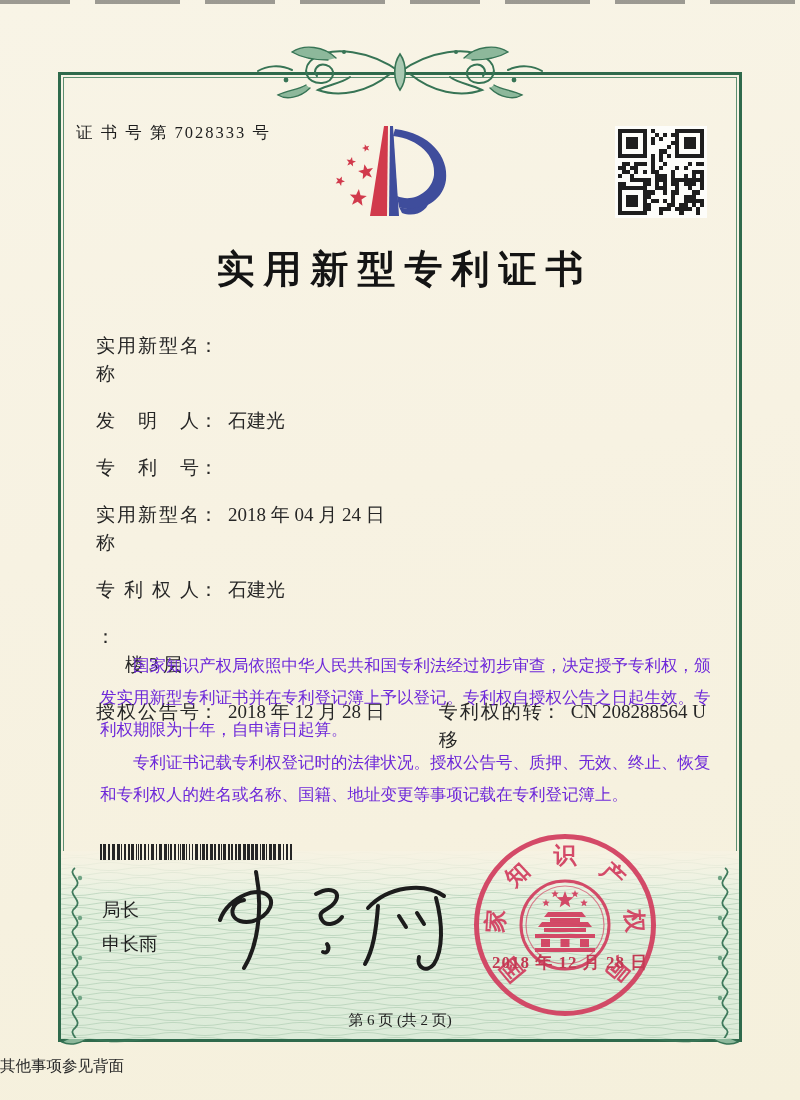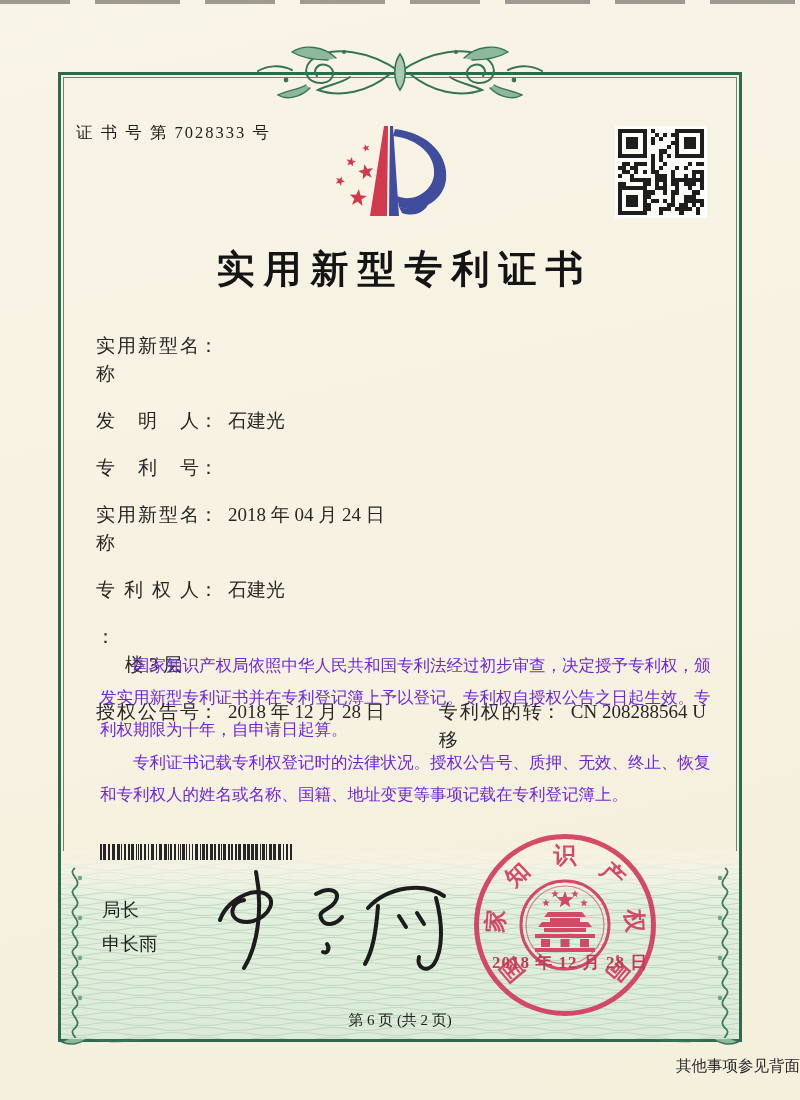--- a/index.html
+++ b/index.html
@@ -50,21 +50,21 @@
   
   .seal{position:absolute;left:474px;top:834px;width:182px;height:182px;opacity:.93;}
   .seal-ring{position:absolute;inset:0;border:5px solid #d23e5f;border-radius:50%;box-sizing:border-box;}
   .seal-char{position:absolute;left:50%;top:50%;width:26px;height:26px;margin:-13px 0 0 -13px;
     font-size:23px;font-weight:700;color:#d23e5f;text-align:center;line-height:26px;font-family:"Liberation Serif",serif;}
   .seal-emblem{position:absolute;left:50%;top:50%;transform:translate(-50%,-50%);}
   .seal-date{position:absolute;left:462px;top:951px;width:216px;text-align:center;
     font-size:17px;font-weight:600;color:#c23a53;letter-spacing:1px;}
   
   .page-no{position:absolute;left:0;top:1011px;width:100%;text-align:center;font-size:15px;color:#222;}
-  .back-note{position:absolute;left:0;top:1056px;width:100%;text-align:right;font-size:15.5px;color:#2a2a2a;}
+  .back-note{position:absolute;left:0;top:1056px;width:100%;text-align:left;font-size:15.5px;color:#2a2a2a;}
   
   .orn{position:absolute;pointer-events:none;}
   .orn-top{left:240px;top:40px;width:320px;height:64px;}
   .orn-bl{left:56px;top:982px;width:96px;height:64px;}
   .orn-br{left:648px;top:982px;width:96px;height:64px;}
   .vine-l{left:62px;top:866px;width:26px;height:172px;}
   .vine-r{left:712px;top:866px;width:26px;height:172px;}
 </style>
 </head>
 <body>

